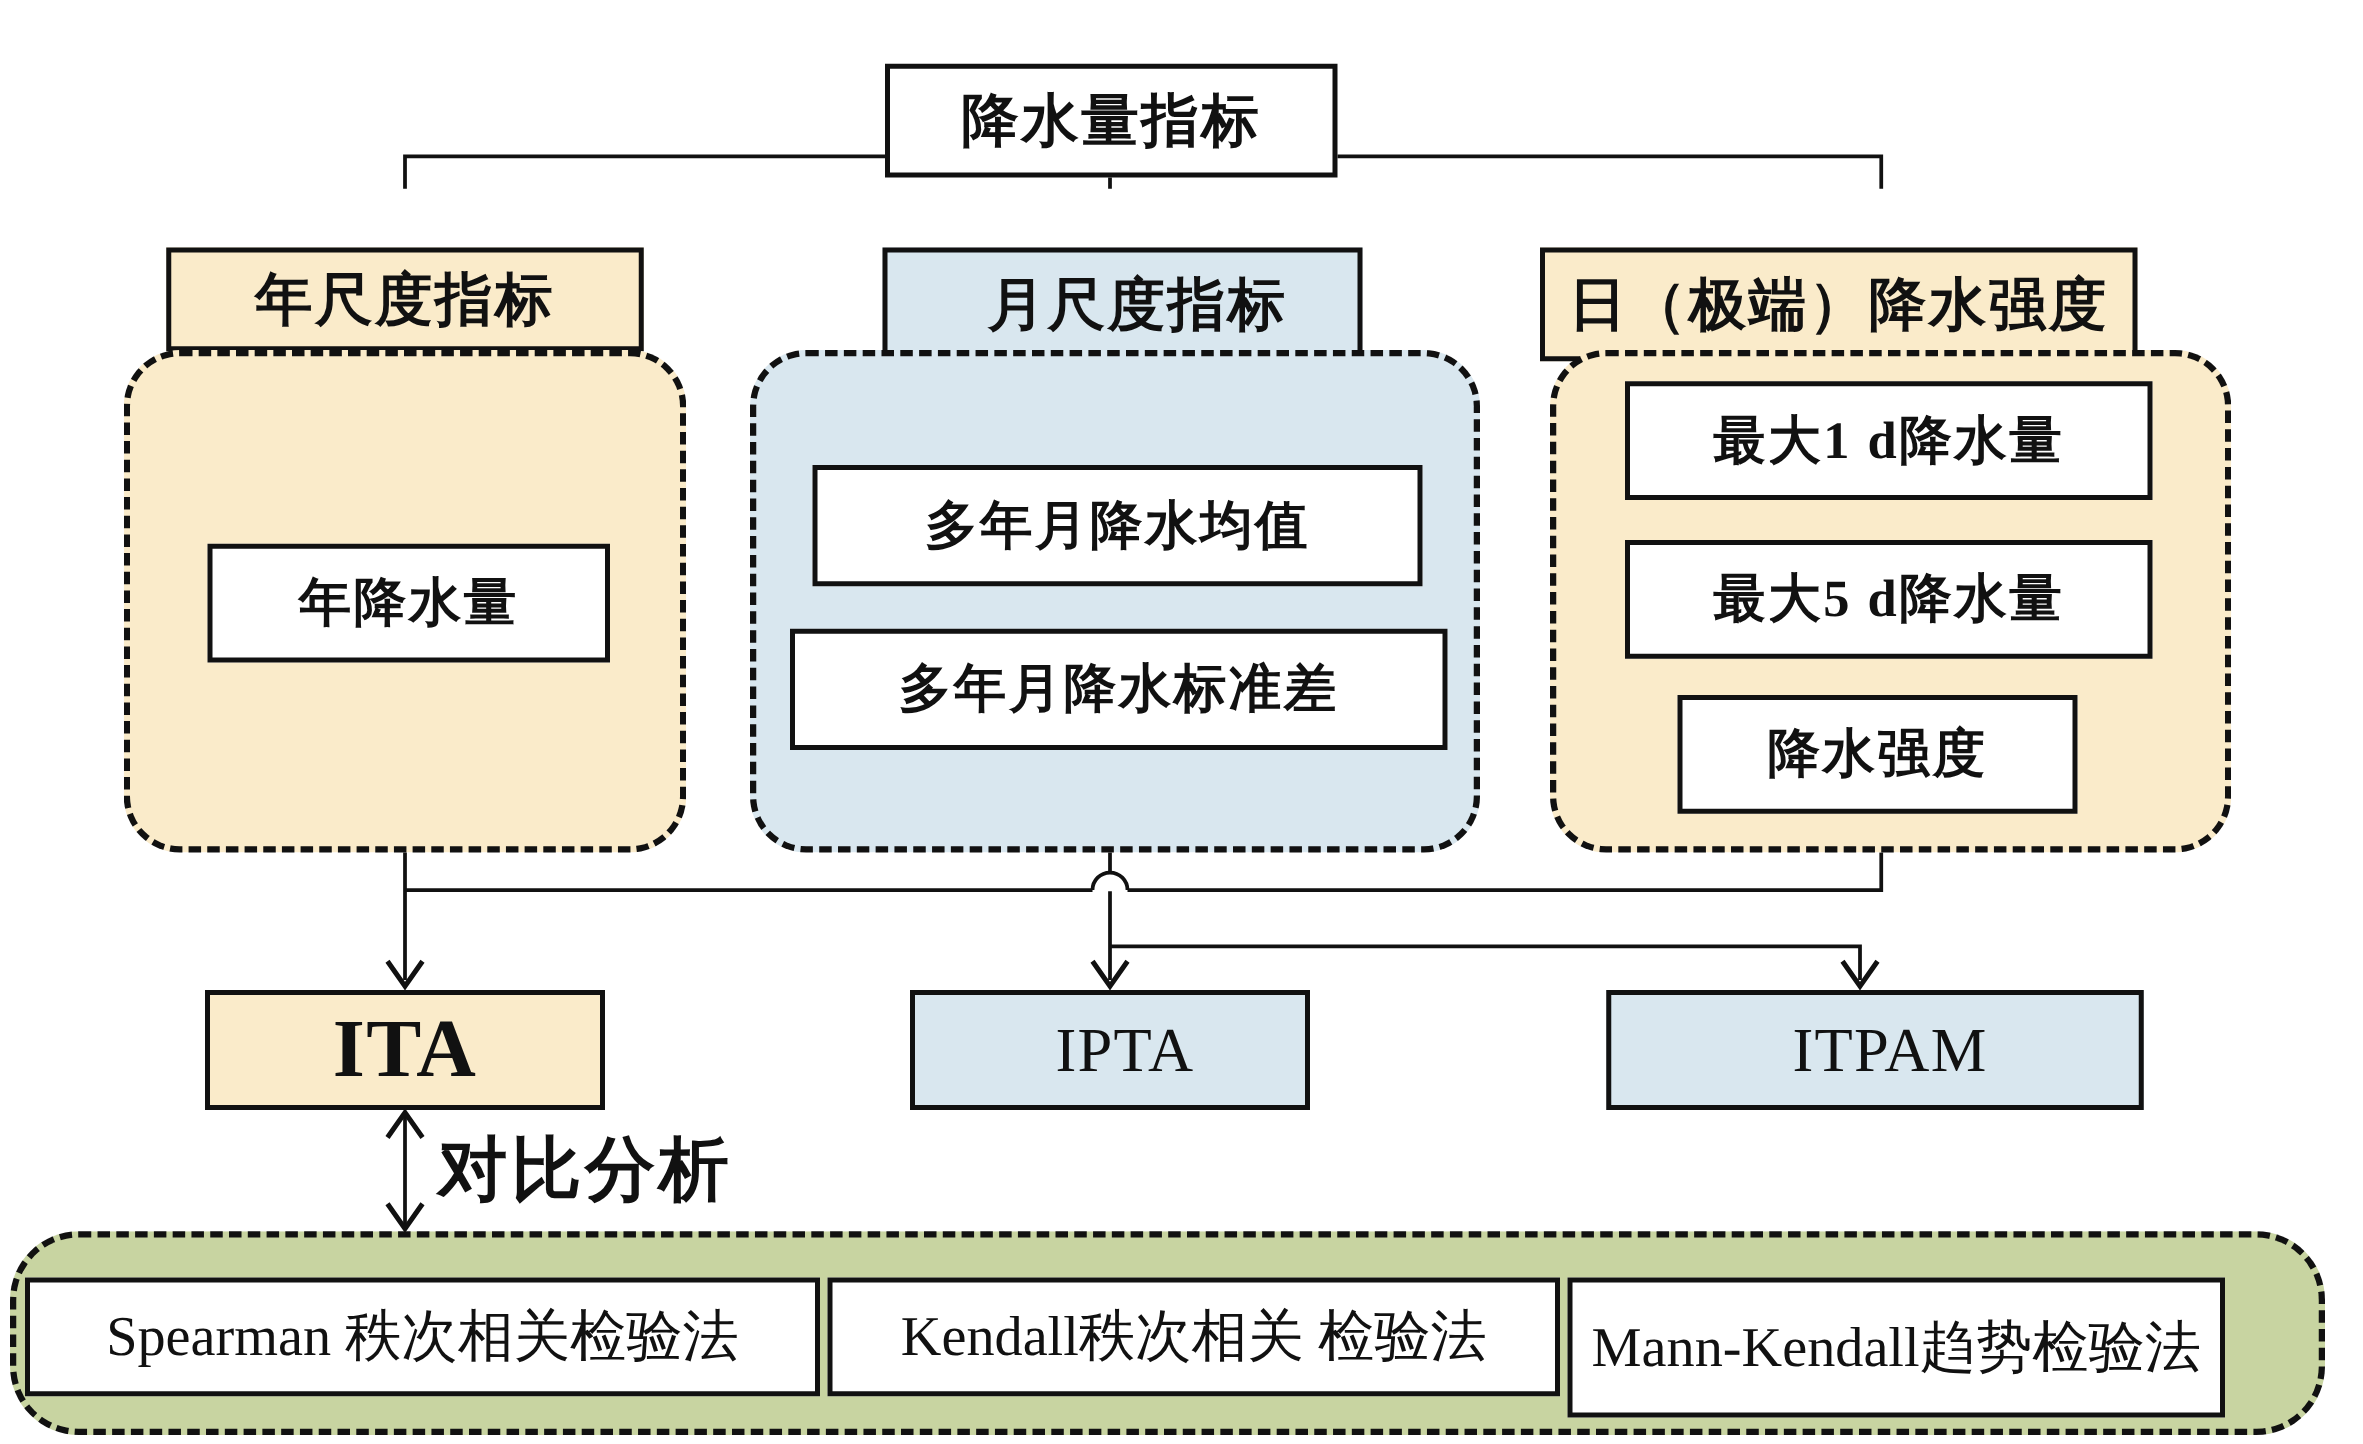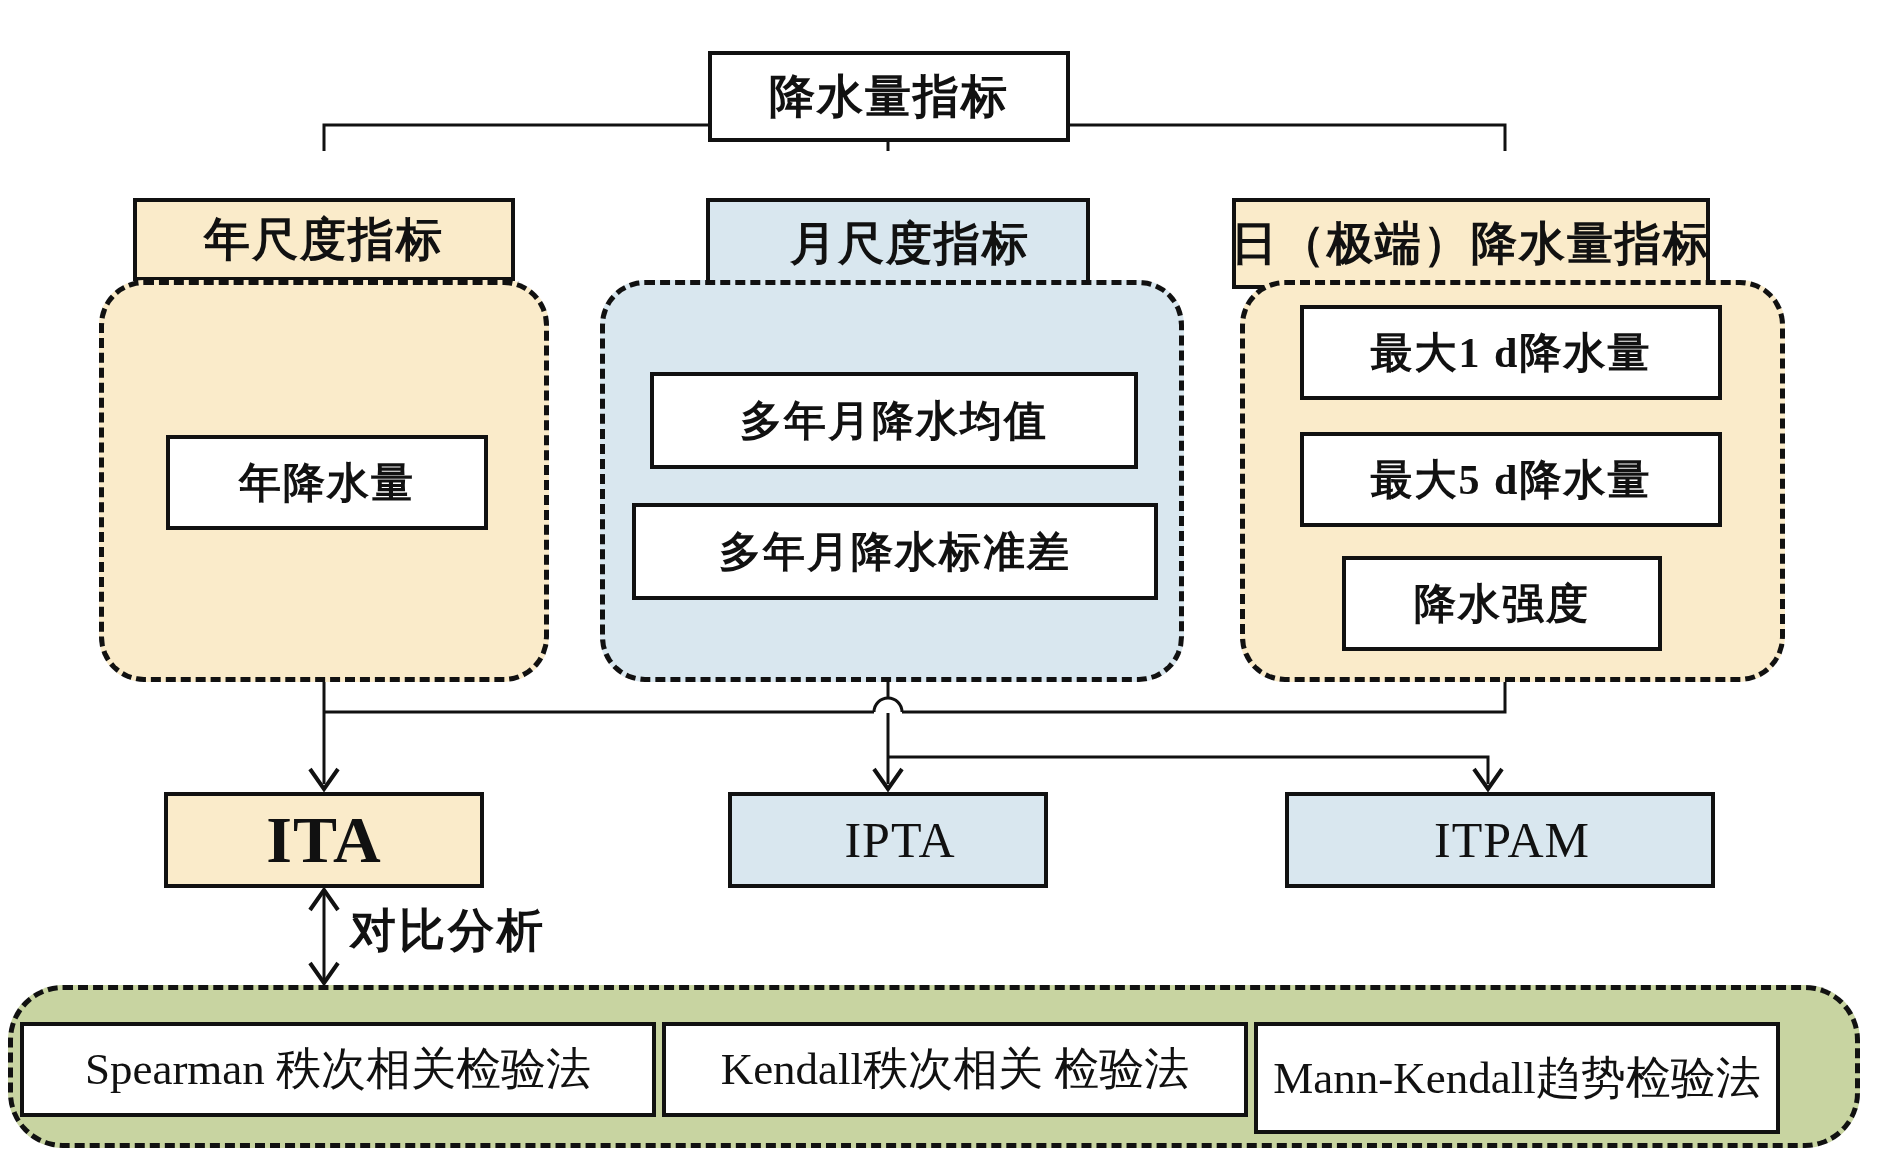--- a/index.html
+++ b/index.html
@@ -28,21 +28,21 @@
   .r55{border-radius:55px;}
   .fill-yellow{background:var(--yellow);}
   .fill-blue{background:var(--blue);padding-left:24px;}
   .fill-green{background:var(--green);}
   .t-scale{font-size:46px; font-weight:bold; letter-spacing:2px;margin-top:47px;}
   .t-ind{font-size:42px; font-weight:bold; letter-spacing:2px;}
   .t-method{font-size:50px; font-weight:normal; letter-spacing:1px;}
   .t-method-bold{font-size:66px; font-weight:bold; letter-spacing:1px;}
   .t-test{font-size:45px; font-weight:normal;}
   .label{
-    position:absolute; font-size:46px; font-weight:bold; letter-spacing:3px;
+    position:absolute; font-size:56px; font-weight:bold; letter-spacing:3px;
     white-space:nowrap; line-height:1;
   }
   svg path{stroke:var(--line); fill:none;}
   .wire{stroke-width:3px;}
   .head{stroke-width:4px;}
 </style>
 </head>
 <body>
 
 <div id="canvas">
@@ -74,21 +74,21 @@
 
     <path class="wire" d="M324,892 L324,981"></path>
     <path class="head" d="M310,910 L324,890 L338,910"></path>
     <path class="head" d="M310,963 L324,983 L338,963"></path>
   </svg>
 
   <div class="box t-scale" style="left:708px;top:4px;width:362px;height:91px;">降水量指标</div>
 
   <div class="box t-scale fill-yellow" style="left:133px;top:151px;width:382px;height:83px;">年尺度指标</div>
   <div class="box t-scale fill-blue" style="left:706px;top:151px;width:384px;height:91px;">月尺度指标</div>
-  <div class="box t-scale fill-yellow" style="left:1232px;top:151px;width:478px;height:91px;">日（极端）降水量指标</div>
+  <div class="box t-scale fill-yellow" style="left:1232px;top:151px;width:478px;height:91px;">日（极端）降水强度</div>
 
   <div class="container r45 fill-yellow" style="left:99px;top:280px;width:450px;height:402px;"></div>
   <div class="container r45 fill-blue" style="left:600px;top:280px;width:584px;height:402px;"></div>
   <div class="container r45 fill-yellow" style="left:1240px;top:280px;width:545px;height:402px;"></div>
 
   <div class="box t-ind" style="left:166px;top:435px;width:322px;height:95px;">年降水量</div>
   <div class="box t-ind" style="left:650px;top:372px;width:488px;height:97px;">多年月降水均值</div>
   <div class="box t-ind" style="left:632px;top:503px;width:526px;height:97px;">多年月降水标准差</div>
   <div class="box t-ind" style="left:1300px;top:305px;width:422px;height:95px;">最大1 d降水量</div>
   <div class="box t-ind" style="left:1300px;top:432px;width:422px;height:95px;">最大5 d降水量</div>

